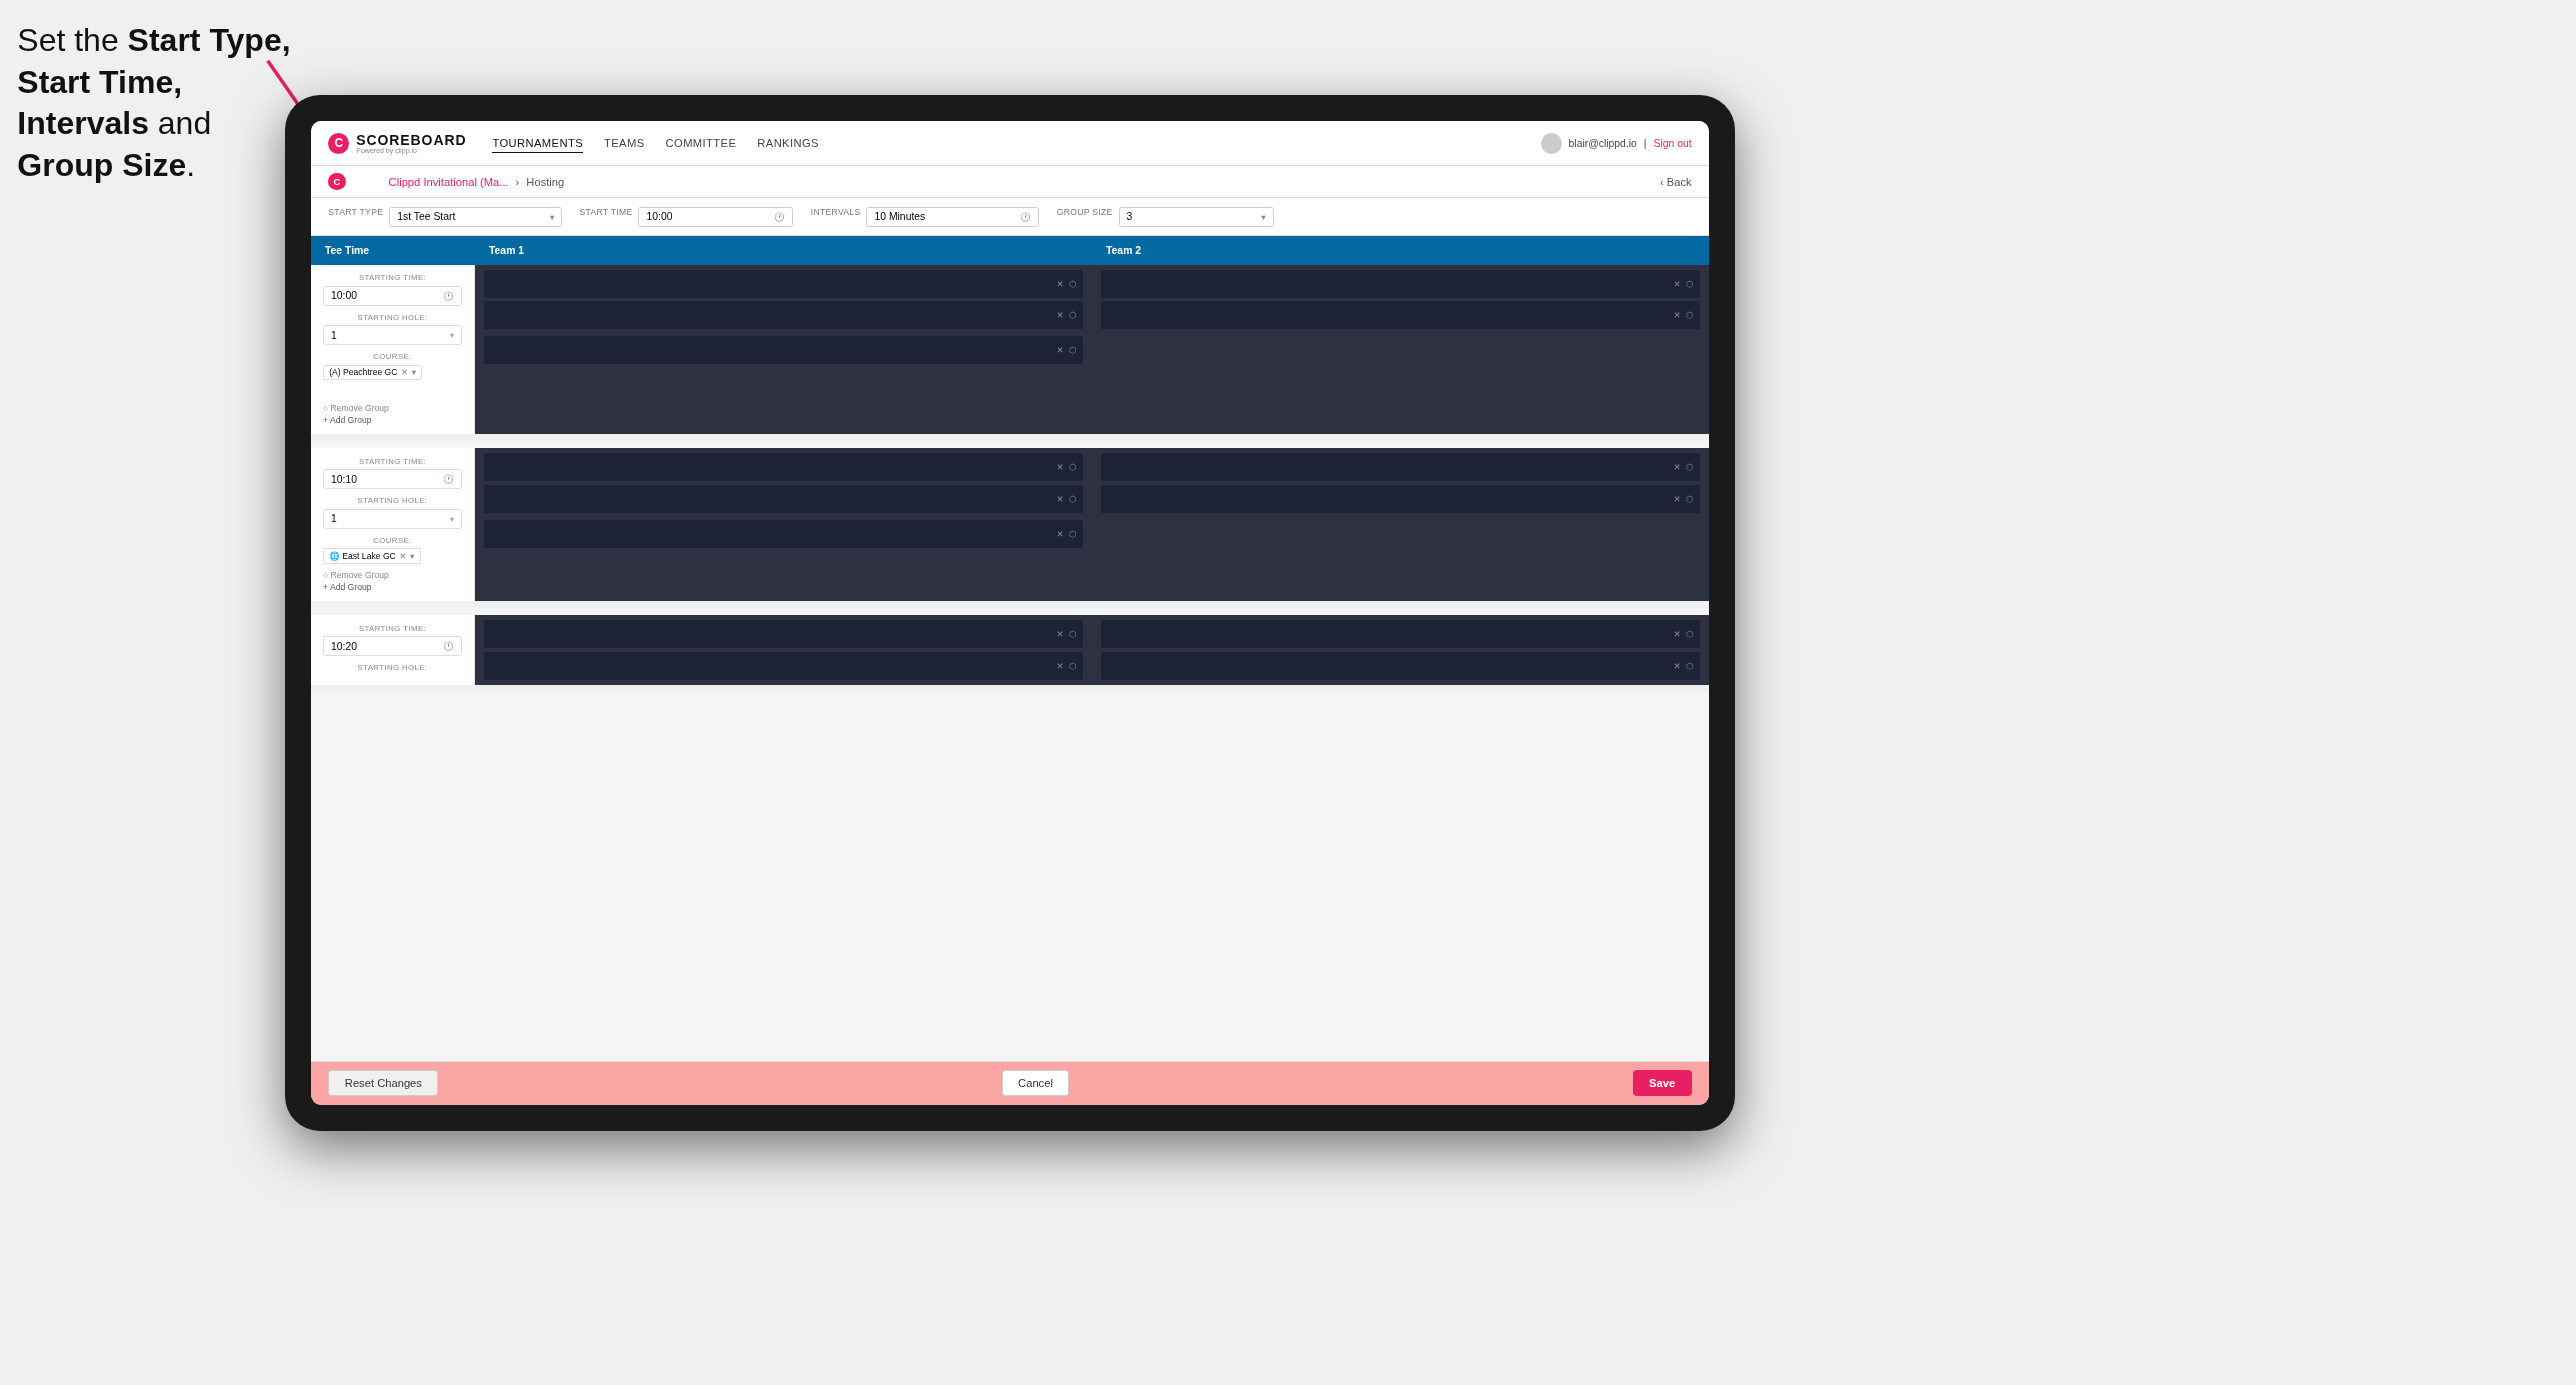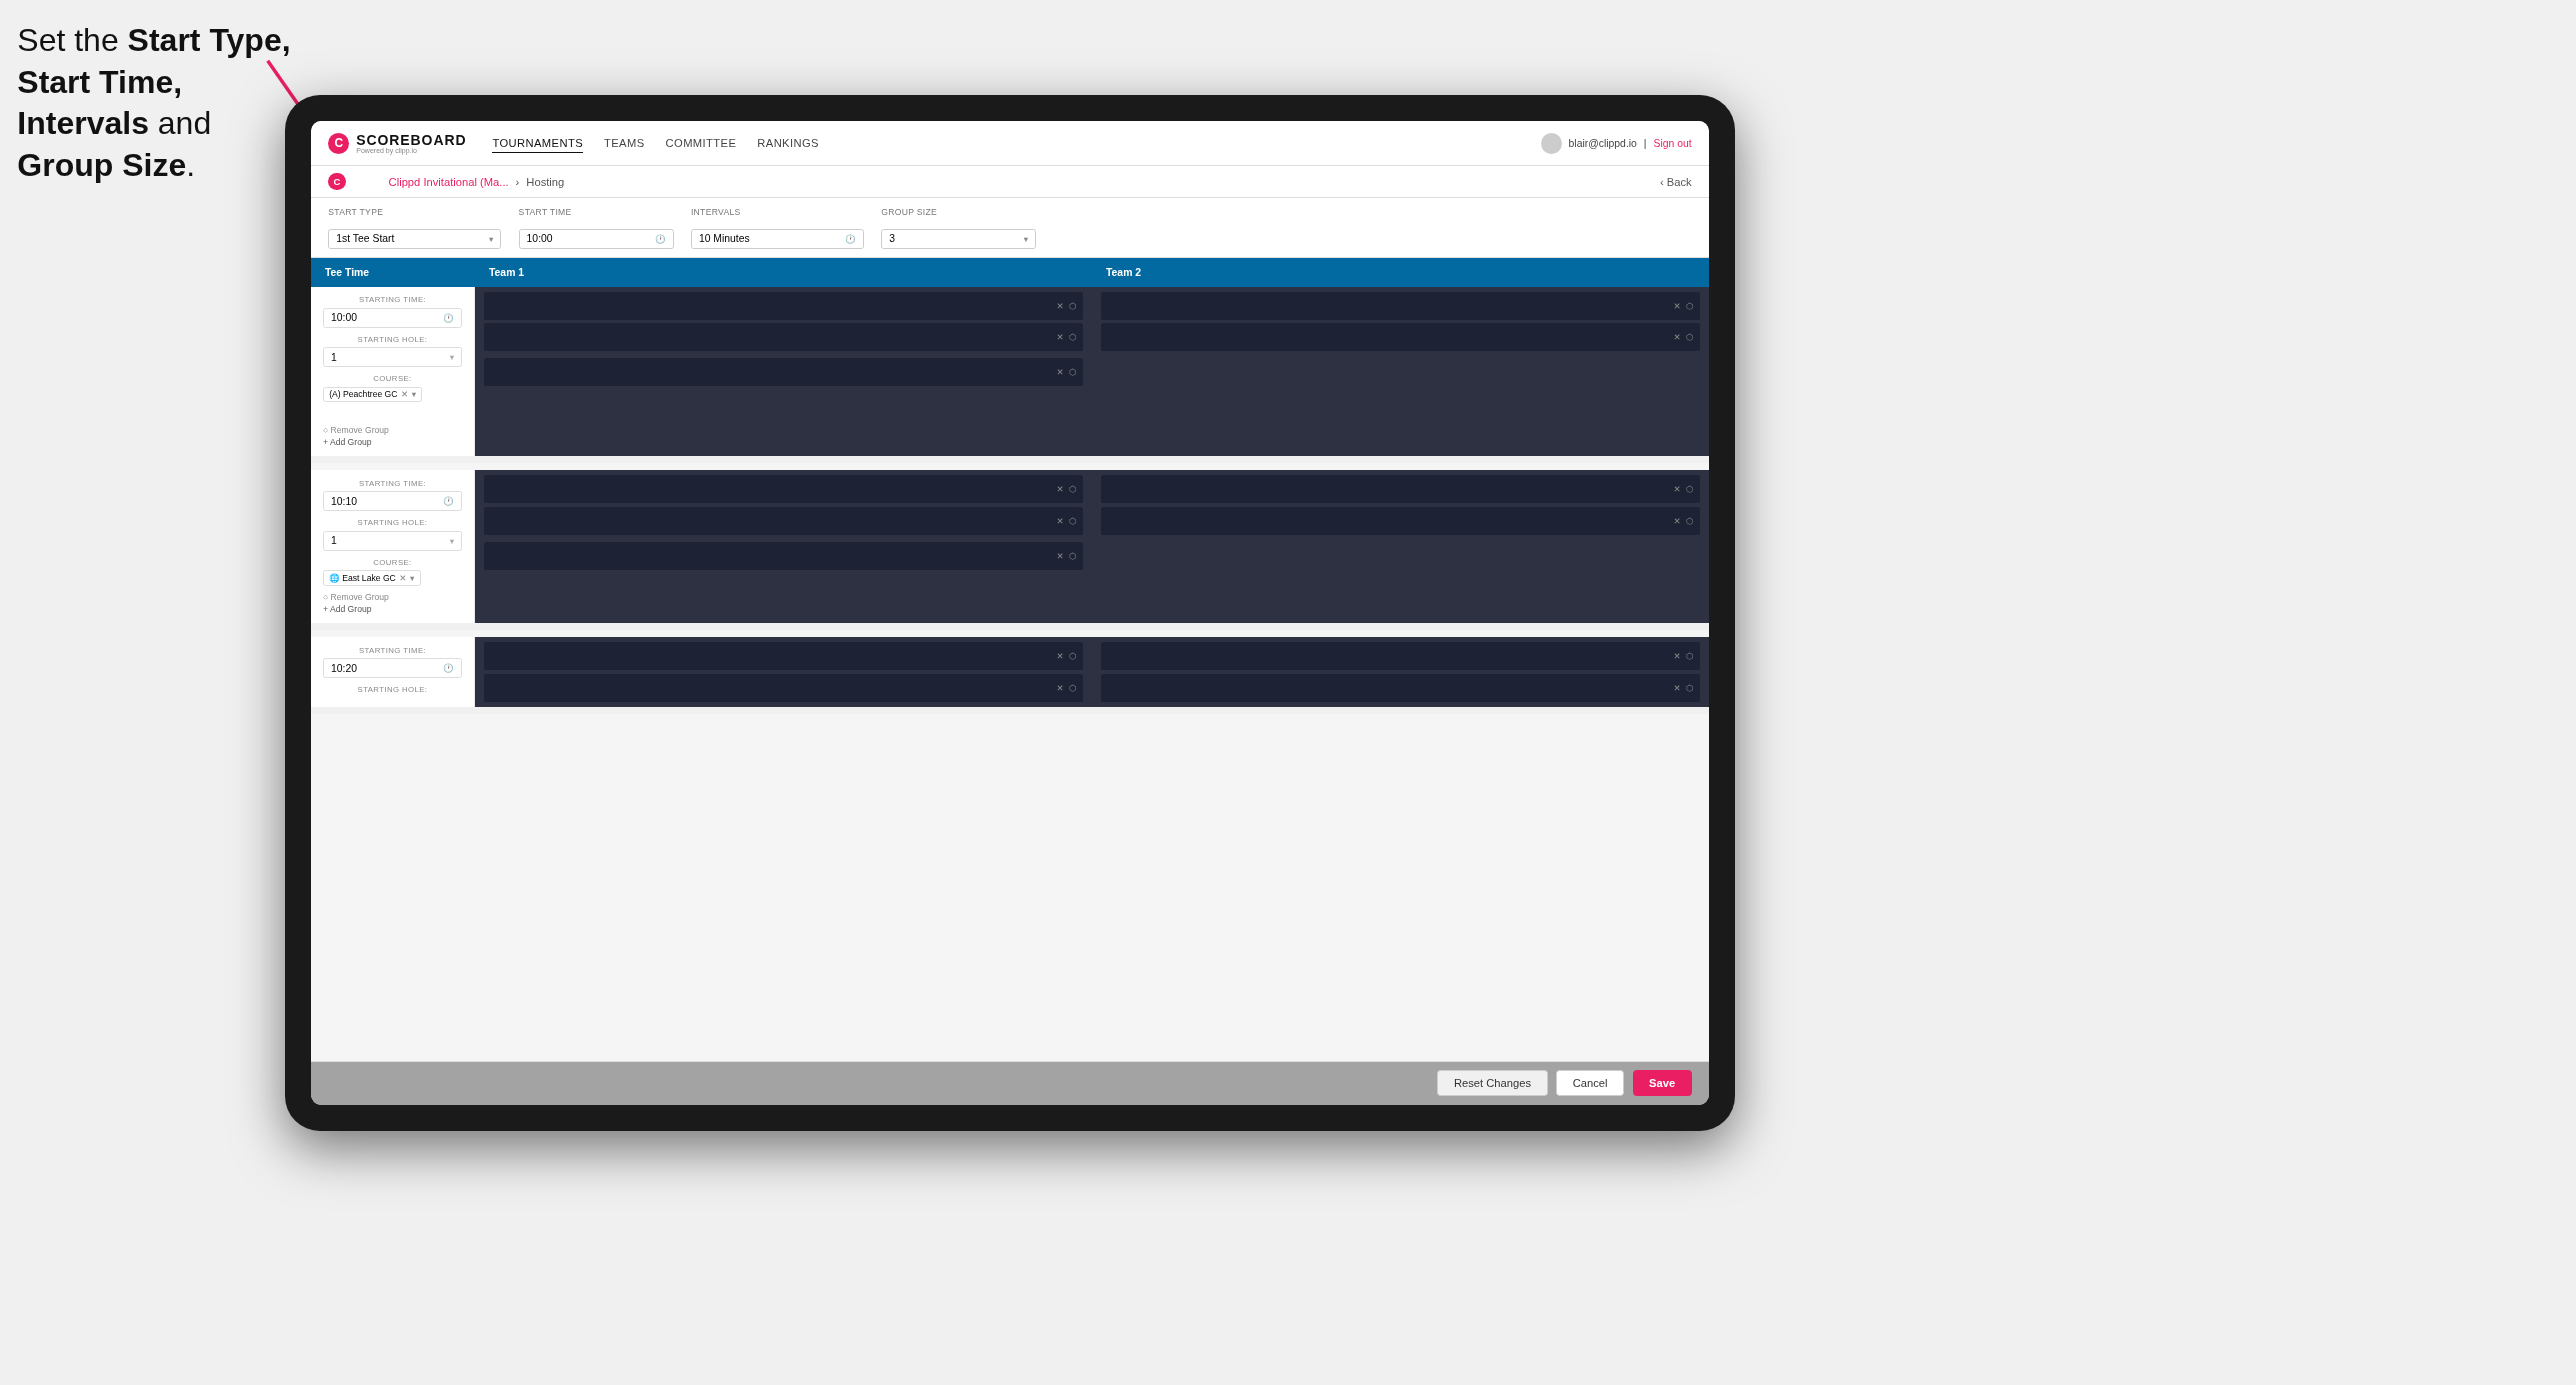--- a/index.html
+++ b/index.html
@@ -157,22 +157,22 @@
     .settings-bar {
       background: #fff;
       padding: 8.6px 17.3px;
       display: flex;
       gap: 17.3px;
       border-bottom: 0.9px solid #ddd;
       flex-shrink: 0;
     }
     .settings-field {
       display: flex;
-      flex-direction: column;
-      gap: 12px;
+      flex-direction: row;
+      gap: 6px;
     }
     .settings-label {
       font-size: 8.6px;
       color: #777;
       text-transform: uppercase;
       letter-spacing: 0.3px;
     }
     .settings-select {
       border: 0.9px solid #ccc;
       border-radius: 2.6px;
@@ -281,25 +281,25 @@
     .remove-group, .add-group {
       font-size: 8.6px;
       color: #888;
       cursor: pointer;
       padding: 0.9px 0;
     }
     .add-group { color: #555; }
 
     
     .footer {
-      background: #a3a3a3;
+      background: #fca5a5;
       border-top: 0.9px solid #ddd;
       padding: 8.6px 17.3px;
       display: flex;
-      justify-content: flex-end;
+      justify-content: space-between;
       gap: 8.6px;
       flex-shrink: 0;
     }
     .btn {
       padding: 6px 15.5px;
       border-radius: 3.5px;
       font-size: 11.2px;
       cursor: pointer;
       border: 0.9px solid #ccc;
       background: #fff;

